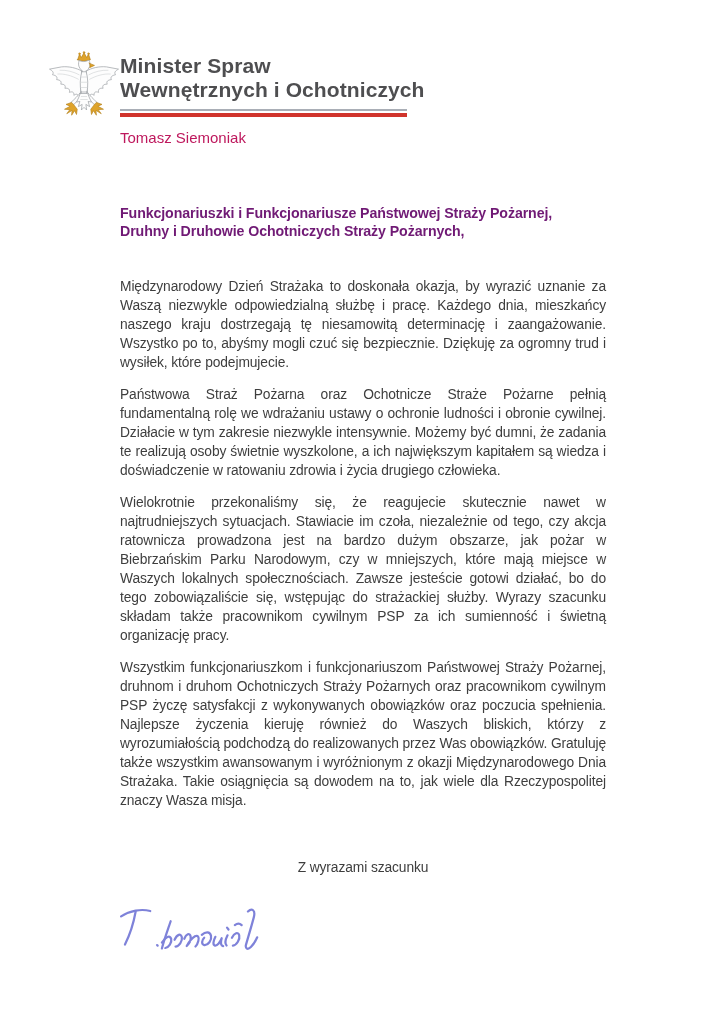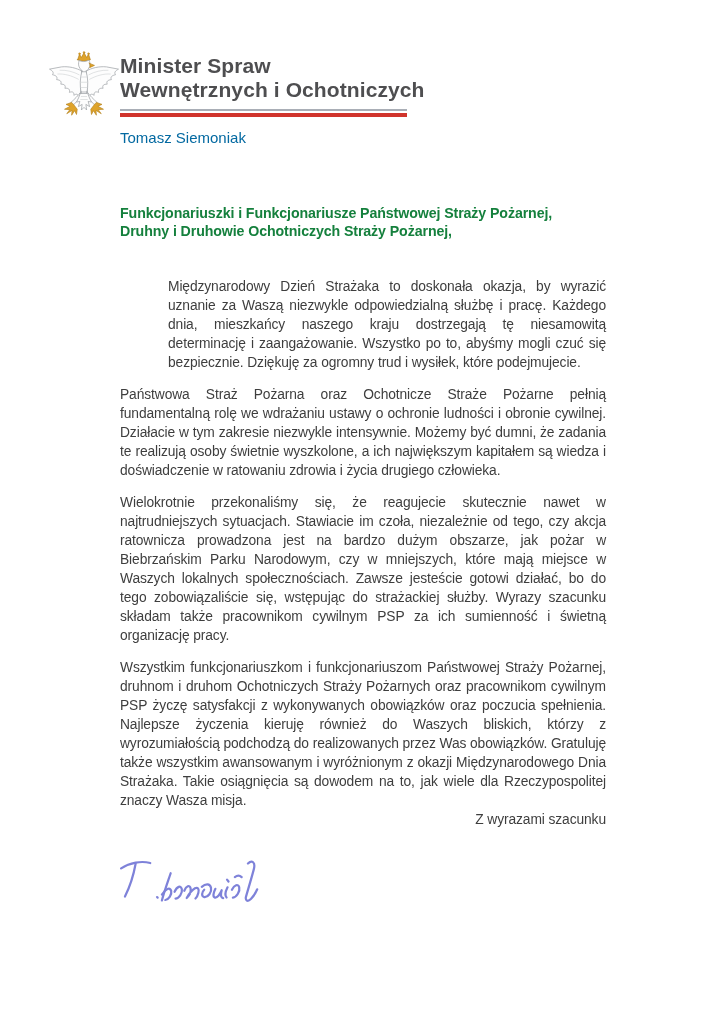--- a/index.html
+++ b/index.html
@@ -10,32 +10,32 @@
   
   .emblem { position:absolute; left:46px; top:50px; width:76px; height:78px; }
   .header-text { position:absolute; left:120px; top:54px; }
   .ministry-title {
     font-size:21px; line-height:23.5px; font-weight:bold;
     color:#4e4e50; letter-spacing:0.1px;
   }
   .flag-rule { width:287px; margin-top:8px; }
   .flag-rule .rule-top { height:2px; }
   .flag-rule .rule-bottom { height:3.5px; margin-top:2px; }
-  .minister-name { margin-top:12px; font-size:15px; color:#0369a1; }
+  .minister-name { margin-top:12px; font-size:15px; color:#be185d; }
   
   .letter-body {
     position:absolute; left:120px; top:205px; width:486px;
     font-size:13.8px; line-height:19px; color:#3e3e3e; letter-spacing:-0.1px;
   }
-  .salutation { font-weight:bold; color:#15803d; font-size:14.2px; line-height:17.6px; }
+  .salutation { font-weight:bold; color:#701a75; font-size:14.2px; line-height:17.6px; }
   .letter-body p {
     margin:13px 0 0 0; text-align:justify; text-justify:inter-word; hyphens:none;
   }
-  .letter-body p.first-paragraph { margin-top:37px;margin-left:48px; }
-  .closing { text-align:right; }
+  .letter-body p.first-paragraph { margin-top:37px; }
+  .closing { margin-top:48px; text-align:center; }
   .signature-block { margin-top:18px; margin-left:-6px; width:195px; height:68px; }
   .signature-block svg { display:block; }
 </style>
 </head>
 <body>
 
 <div class="page">
 
   <div class="emblem">
     <svg viewBox="0 0 100 104" width="76" height="78" aria-hidden="true">
@@ -79,21 +79,21 @@
     <div class="flag-rule">
       <div class="rule-top" style="background: rgb(169, 174, 182);"></div>
       <div class="rule-bottom" style="background: rgb(208, 52, 44);"></div>
     </div>
     <div class="minister-name">Tomasz Siemoniak</div>
   </div>
 
   <div class="letter-body">
     <div class="salutation">
       <div>Funkcjonariuszki i Funkcjonariusze Państwowej Straży Pożarnej,</div>
-      <div>Druhny i Druhowie Ochotniczych Straży Pożarnej,</div>
+      <div>Druhny i Druhowie Ochotniczych Straży Pożarnych,</div>
     </div>
 
     <p class="first-paragraph">Międzynarodowy Dzień Strażaka to doskonała okazja, by wyrazić uznanie za Waszą niezwykle odpowiedzialną służbę i pracę. Każdego dnia, mieszkańcy naszego kraju dostrzegają tę niesamowitą determinację i zaangażowanie. Wszystko po to, abyśmy mogli czuć się bezpiecznie. Dziękuję za ogromny trud i wysiłek, które podejmujecie.</p>
     <p>Państwowa Straż Pożarna oraz Ochotnicze Straże Pożarne pełnią fundamentalną rolę we wdrażaniu ustawy o ochronie ludności i obronie cywilnej. Działacie w tym zakresie niezwykle intensywnie. Możemy być dumni, że zadania te realizują osoby świetnie wyszkolone, a ich największym kapitałem są wiedza i doświadczenie w ratowaniu zdrowia i życia drugiego człowieka.</p>
     <p>Wielokrotnie przekonaliśmy się, że reagujecie skutecznie nawet w najtrudniejszych sytuacjach. Stawiacie im czoła, niezależnie od tego, czy akcja ratownicza prowadzona jest na bardzo dużym obszarze, jak pożar w Biebrzańskim Parku Narodowym, czy w mniejszych, które mają miejsce w Waszych lokalnych społecznościach. Zawsze jesteście gotowi działać, bo do tego zobowiązaliście się, wstępując do strażackiej służby. Wyrazy szacunku składam także pracownikom cywilnym PSP za ich sumienność i świetną organizację pracy.</p>
     <p>Wszystkim funkcjonariuszkom i funkcjonariuszom Państwowej Straży Pożarnej, druhnom i druhom Ochotniczych Straży Pożarnych oraz pracownikom cywilnym PSP życzę satysfakcji z wykonywanych obowiązków oraz poczucia spełnienia. Najlepsze życzenia kieruję również do Waszych bliskich, którzy z wyrozumiałością podchodzą do realizowanych przez Was obowiązków. Gratuluję także wszystkim awansowanym i wyróżnionym z okazji Międzynarodowego Dnia Strażaka. Takie osiągnięcia są dowodem na to, jak wiele dla Rzeczypospolitej znaczy Wasza misja.</p>
 
     <div class="closing">Z wyrazami szacunku</div>
 
     <div class="signature-block" aria-label="T. Siemoniak">

